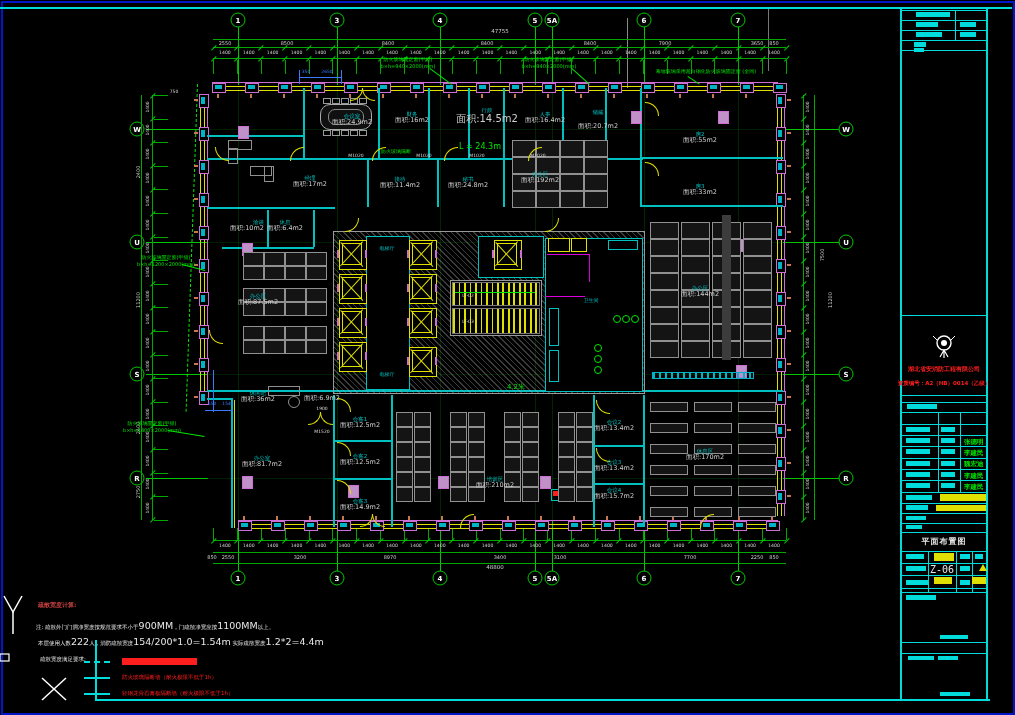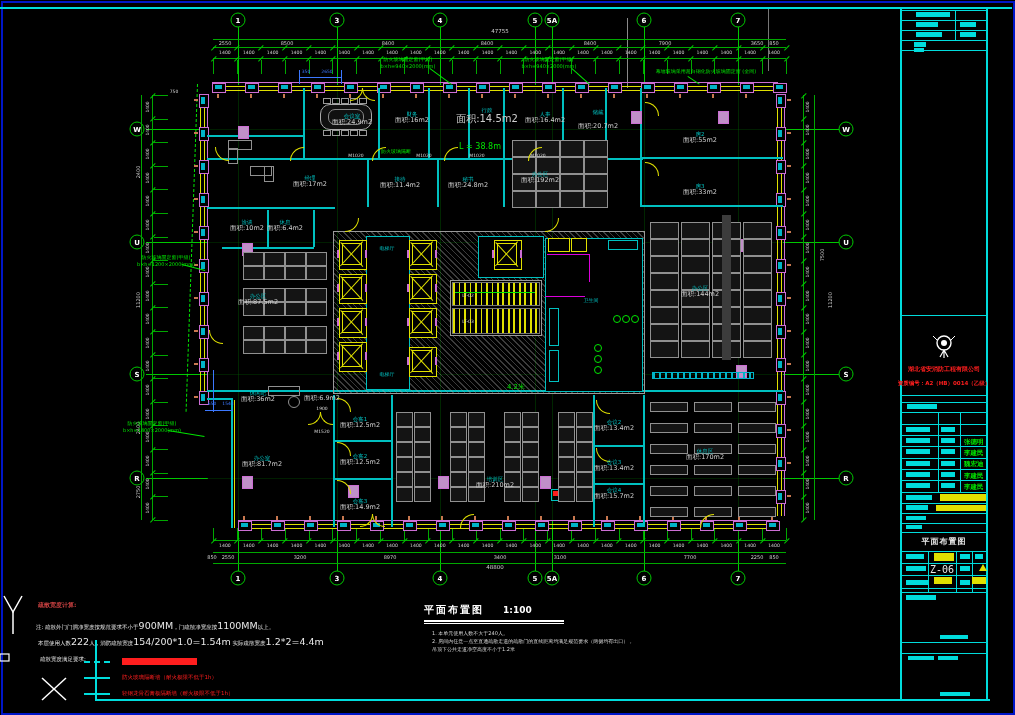--- a/index.html
+++ b/index.html
@@ -912,21 +912,21 @@
         <div style="color: rgb(207, 207, 207); font-size: 6.5px;">面积:11.4m2</div>
       </div>
       <div class="abs" style="left: 468px; top: 183px; transform: translate(-50%, -50%); text-align: center; line-height: 1.15; white-space: nowrap;">
         <div style="color: rgb(0, 192, 192); font-size: 5.5px;">秘书</div>
         <div style="color: rgb(207, 207, 207); font-size: 6.5px;">面积:24.8m2</div>
       </div>
       <div class="abs" style="left: 540px; top: 178px; transform: translate(-50%, -50%); text-align: center; line-height: 1.15; white-space: nowrap;">
         <div style="color: rgb(0, 192, 192); font-size: 5.5px;">办公区</div>
         <div style="color: rgb(207, 207, 207); font-size: 6.5px;">面积:192m2</div>
       </div>
-      <div class="abs" style="left: 247px; top: 226px; transform: translate(-50%, -50%); text-align: center; line-height: 1.15; white-space: nowrap;">
+      <div class="abs" style="left: 247px; top: 226px; transform: translate(-50%, -50%); text-align: right; line-height: 1.15; white-space: nowrap;">
         <div style="color: rgb(0, 192, 192); font-size: 5.5px;">洽谈</div>
         <div style="color: rgb(207, 207, 207); font-size: 6.5px;">面积:10m2</div>
       </div>
       <div class="abs" style="left: 285px; top: 226px; transform: translate(-50%, -50%); text-align: center; line-height: 1.15; white-space: nowrap;">
         <div style="color: rgb(0, 192, 192); font-size: 5.5px;">休息</div>
         <div style="color: rgb(207, 207, 207); font-size: 6.5px;">面积:6.4m2</div>
       </div>
       <div class="abs" style="left: 258px; top: 300px; transform: translate(-50%, -50%); text-align: center; line-height: 1.15; white-space: nowrap;">
         <div style="color: rgb(0, 192, 192); font-size: 5.5px;">办公区</div>
         <div style="color: rgb(207, 207, 207); font-size: 6.5px;">面积:87.5m2</div>
@@ -1003,21 +1003,21 @@
       </div>
       <div class="abs" style="left: 166px; top: 260px; transform: translate(-50%, -50%); text-align: center; line-height: 1.3; white-space: nowrap; color: rgb(0, 230, 0); font-size: 5px;">
         <div>防火玻璃固定窗(甲级)</div>
         <div>b×h=1200×2000(mm)</div>
       </div>
       <div class="abs" style="left: 152px; top: 426px; transform: translate(-50%, -50%); text-align: center; line-height: 1.3; white-space: nowrap; color: rgb(0, 230, 0); font-size: 5px;">
         <div>防火玻璃固定窗(甲级)</div>
         <div>b×h=1400×2000(mm)</div>
       </div>
       <div class="abs" style="left: 480px; top: 147px; transform: translate(-50%, -50%); text-align: center; line-height: 1.3; white-space: nowrap; color: rgb(0, 230, 0); font-size: 8px;">
-        <div>L = 38.8m</div>
+        <div>L = 24.3m</div>
       </div>
       <div class="abs" style="left: 516px; top: 388px; transform: translate(-50%, -50%); text-align: center; line-height: 1.3; white-space: nowrap; color: rgb(0, 230, 0); font-size: 7px;">
         <div>4.2米</div>
       </div>
       <div class="abs" style="left: 396px; top: 151px; transform: translate(-50%, -50%); text-align: center; line-height: 1.3; white-space: nowrap; color: rgb(0, 230, 0); font-size: 5px;">
         <div>防火玻璃隔断</div>
       </div>
       <div class="abs" style="left: 430px; top: 68px; width: 27.2029px; height: 1px; background: rgb(0, 230, 0); transform: rotate(36.0274deg); transform-origin: 0px 0px;"></div>
       <div class="abs" style="left: 572px; top: 68px; width: 24.0832px; height: 1px; background: rgb(0, 230, 0); transform: rotate(41.6335deg); transform-origin: 0px 0px;"></div>
       <div class="abs" style="left: 688px; top: 76px; width: 14.4222px; height: 1px; background: rgb(0, 230, 0); transform: rotate(33.6901deg); transform-origin: 0px 0px;"></div>
@@ -1027,31 +1027,20 @@
       <div class="abs" style="left: 341px; top: 70px; width: 1px; height: 14px; background: rgb(60, 120, 255);"></div>
       <div class="abs" style="left: 299px; top: 77px; width: 42px; height: 1px; background: rgb(60, 120, 255);"></div>
       <div class="abs" style="left: 306px; top: 72px; font-size: 4.5px; color: rgb(60, 120, 255); line-height: 1; white-space: nowrap; transform: translate(-50%, -50%);">350</div>
       <div class="abs" style="left: 327px; top: 72px; font-size: 4.5px; color: rgb(60, 120, 255); line-height: 1; white-space: nowrap; transform: translate(-50%, -50%);">2650</div>
       <div class="abs" style="left: 213px; top: 370px; width: 1px; height: 42px; background: rgb(60, 120, 255);"></div>
       <div class="abs" style="left: 205px; top: 410px; width: 28px; height: 1px; background: rgb(60, 120, 255);"></div>
       <div class="abs" style="left: 212px; top: 404px; font-size: 4.5px; color: rgb(60, 120, 255); line-height: 1; white-space: nowrap; transform: translate(-50%, -50%);">650</div>
       <div class="abs" style="left: 228px; top: 404px; font-size: 4.5px; color: rgb(60, 120, 255); line-height: 1; white-space: nowrap; transform: translate(-50%, -50%);">1543</div>
     </div>
 
-  <div class="abs" style="left:424px;top:598px;width:330px;">
-    <span style="color:#fff;font-size:10px;font-weight:bold;letter-spacing:2px;">平面布置图</span>
-    <span style="color:#fff;font-size:9px;font-weight:bold;margin-left:14px;">1:100</span>
-    <div style="width:140px;height:2px;background:#fff;margin-top:3px;"></div>
-    <div style="width:140px;height:1px;background:#fff;margin-top:1px;"></div>
-    <div id="caption-notes" style="margin:5px 0 0 8px;">
-        <div style="color: rgb(216, 216, 216); font-size: 5px; line-height: 1.6; white-space: nowrap;">1. 本单元使用人数不大于240人。</div>
-        <div style="color: rgb(216, 216, 216); font-size: 5px; line-height: 1.6; white-space: nowrap;">2. 房间内任意一点至直通疏散走道的疏散门的直线距离均满足规范要求（两侧均有出口），</div>
-        <div style="color: rgb(216, 216, 216); font-size: 5px; line-height: 1.6; white-space: nowrap;">    吊顶下公共走道净空高度不小于1.2米</div>
-      </div>
-  </div>
 
   <div class="abs" style="left:0;top:0;width:0;height:0;">
     <div class="abs" style="left:38px;top:601px;color:#c84040;font-size:6px;font-weight:bold;white-space:nowrap;">疏散宽度计算:</div>
     <div id="legend-lines">
         <div class="abs" style="left: 36px; top: 614px; white-space: nowrap; color: rgb(232, 232, 232);"><span style="font-size: 5.5px;">注: 疏散外门门洞净宽度按规范要求不小于</span><span style="font-size: 9.5px;">900MM</span><span style="font-size: 5.5px;">，门疏散净宽应按</span><span style="font-size: 9.5px;">1100MM</span><span style="font-size: 5.5px;">以上。</span></div>
         <div class="abs" style="left: 38px; top: 630px; white-space: nowrap; color: rgb(232, 232, 232);"><span style="font-size: 5.5px;">本层使用人数</span><span style="font-size: 9.5px;">222</span><span style="font-size: 5.5px;">人，消防疏散宽度</span><span style="font-size: 9.5px;">154/200*1.0=1.54m</span><span style="font-size: 5.5px;">  实际疏散宽度</span><span style="font-size: 9.5px;">1.2*2=4.4m</span></div>
         <div class="abs" style="left: 40px; top: 646px; white-space: nowrap; color: rgb(232, 232, 232);"><span style="font-size: 5.5px;">疏散宽度满足要求:</span></div>
       </div>
     <div id="legend-items">
         <div class="abs" style="left: 84px; top: 661px; width: 26px; height: 0px; border-top: 2px dashed rgb(0, 220, 220);"></div>

